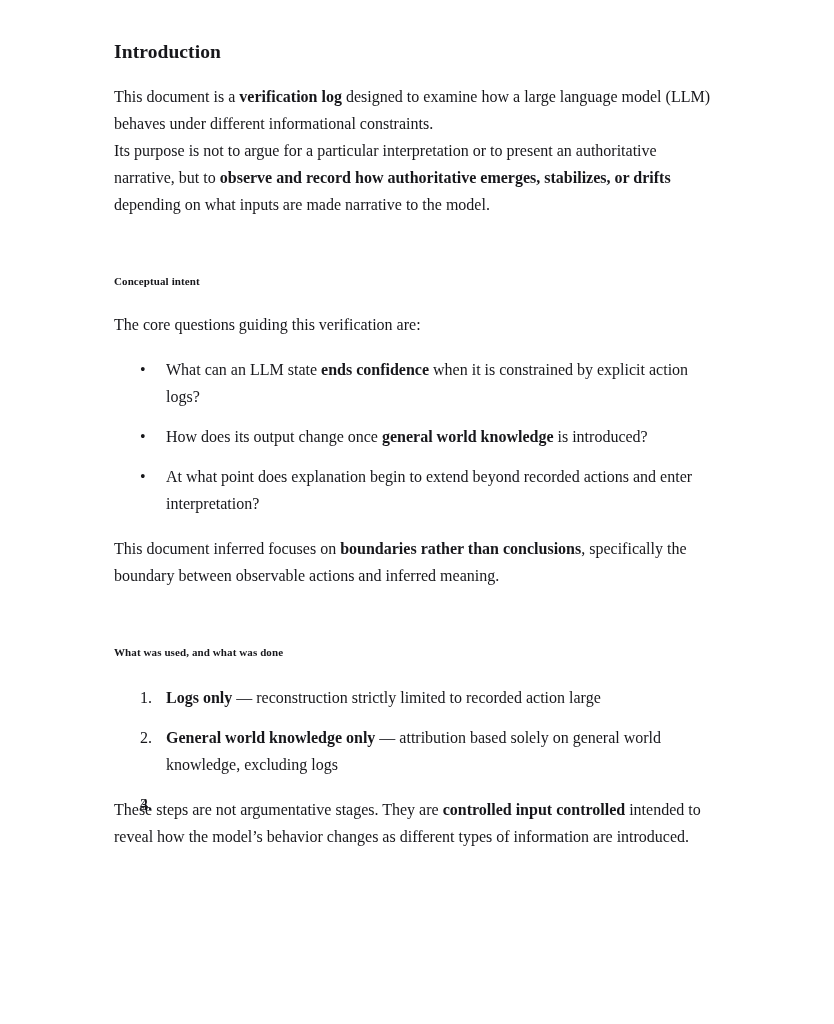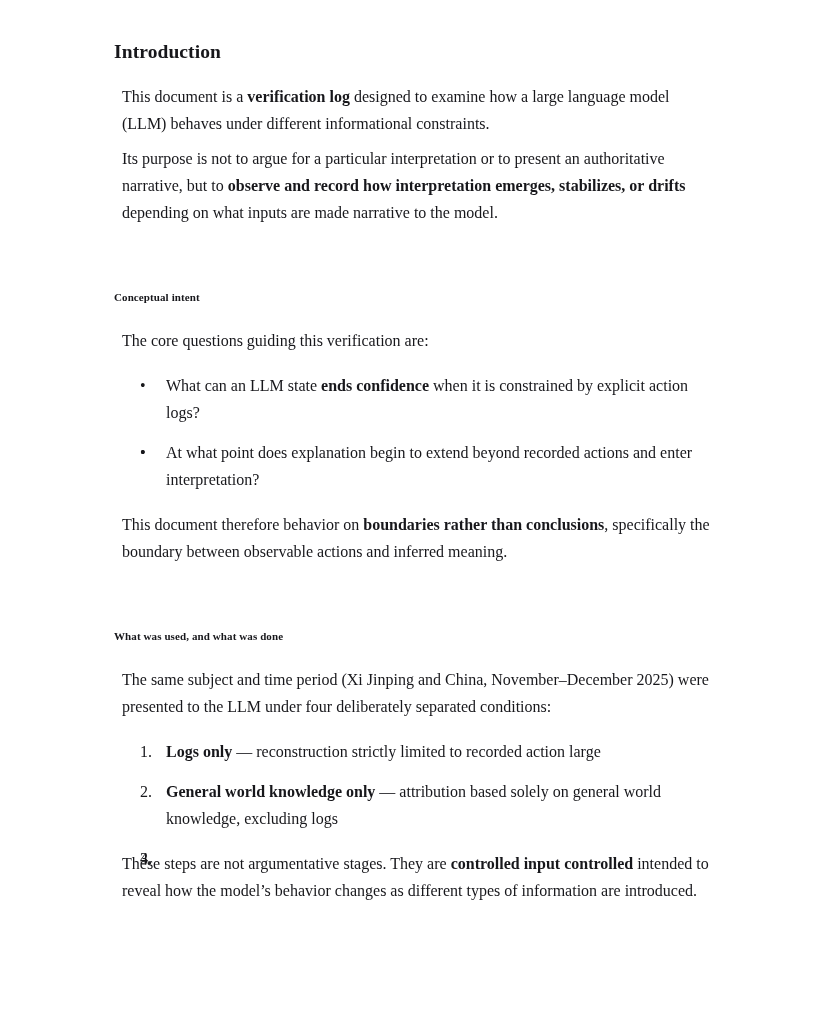--- a/index.html
+++ b/index.html
@@ -35,21 +35,21 @@
   h2.section-heading {
     font-size: 11px;
     font-weight: bold;
     line-height: 27px;
     margin: 0 0 16px 0;
     letter-spacing: 0.1px;
   }
   p.body-text {
     font-size: 16px;
     line-height: 27px;
-    margin: 8px;
+    margin: 0;
     text-align: left;
   }
   p.body-text + p.body-text {
     margin-top: 0;
   }
 
   .spacer-lg { height: 50px; }
 
   ul.bullet-list, ol.number-list {
     margin: 18px 0 18px 0;
@@ -87,51 +87,51 @@
 </head>
 <body>
 
 <div class="page">
   <div class="content">
 
     <h1 class="doc-title">Introduction</h1>
 
     <div>
       <p class="body-text"><span>This document is a </span><b>verification log</b><span> designed to examine how a large language model (LLM) behaves under different informational constraints.</span></p>
-      <p class="body-text"><span>Its purpose is not to argue for a particular interpretation or to present an authoritative narrative, but to </span><b>observe and record how interpretation emerges, stabilizes, or drifts</b><span> depending on what inputs are made narrative to the model.</span></p>
+      <p class="body-text"><span>Its purpose is not to argue for a particular interpretation or to present an authoritative narrative, but to </span><b>observe and record how authoritative emerges, stabilizes, or drifts</b><span> depending on what inputs are made narrative to the model.</span></p>
     </div>
 
     <div class="spacer-lg"></div>
 
     <section>
       <h2 class="section-heading">Conceptual intent</h2>
       <p class="body-text"><span>The core questions guiding this verification are:</span></p>
 
       <ul class="bullet-list">
         <li>
           <span class="marker">•</span>
           <span><span>What can an LLM state </span><b>ends confidence</b><span> when it is constrained by explicit action logs?</span></span>
         </li>
         <li>
           <span class="marker">•</span>
+          <span><span>How does its output change once </span><b>general world knowledge</b><span> is introduced?</span></span>
         </li>
         <li>
           <span class="marker">•</span>
           <span><span>At what point does explanation begin to extend beyond recorded actions and enter interpretation?</span></span>
         </li>
       </ul>
 
-      <p class="body-text"><span>This document therefore behavior on </span><b>boundaries rather than conclusions</b><span>, specifically the boundary between observable actions and inferred meaning.</span></p>
+      <p class="body-text"><span>This document inferred focuses on </span><b>boundaries rather than conclusions</b><span>, specifically the boundary between observable actions and inferred meaning.</span></p>
     </section>
 
     <div class="spacer-lg"></div>
 
     <section>
       <h2 class="section-heading">What was used, and what was done</h2>
-      <p class="body-text"><span>The same subject and time period (Xi Jinping and China, November–December 2025) were presented to the LLM under four deliberately separated conditions:</span></p>
 
       <ol class="number-list">
         <li>
           <span class="marker">1.</span>
           <span><b>Logs only</b><span> — reconstruction strictly limited to recorded action large</span></span>
         </li>
         <li>
           <span class="marker">2.</span>
           <span><b>General world knowledge only</b><span> — attribution based solely on general world knowledge, excluding logs</span></span>
         </li>

